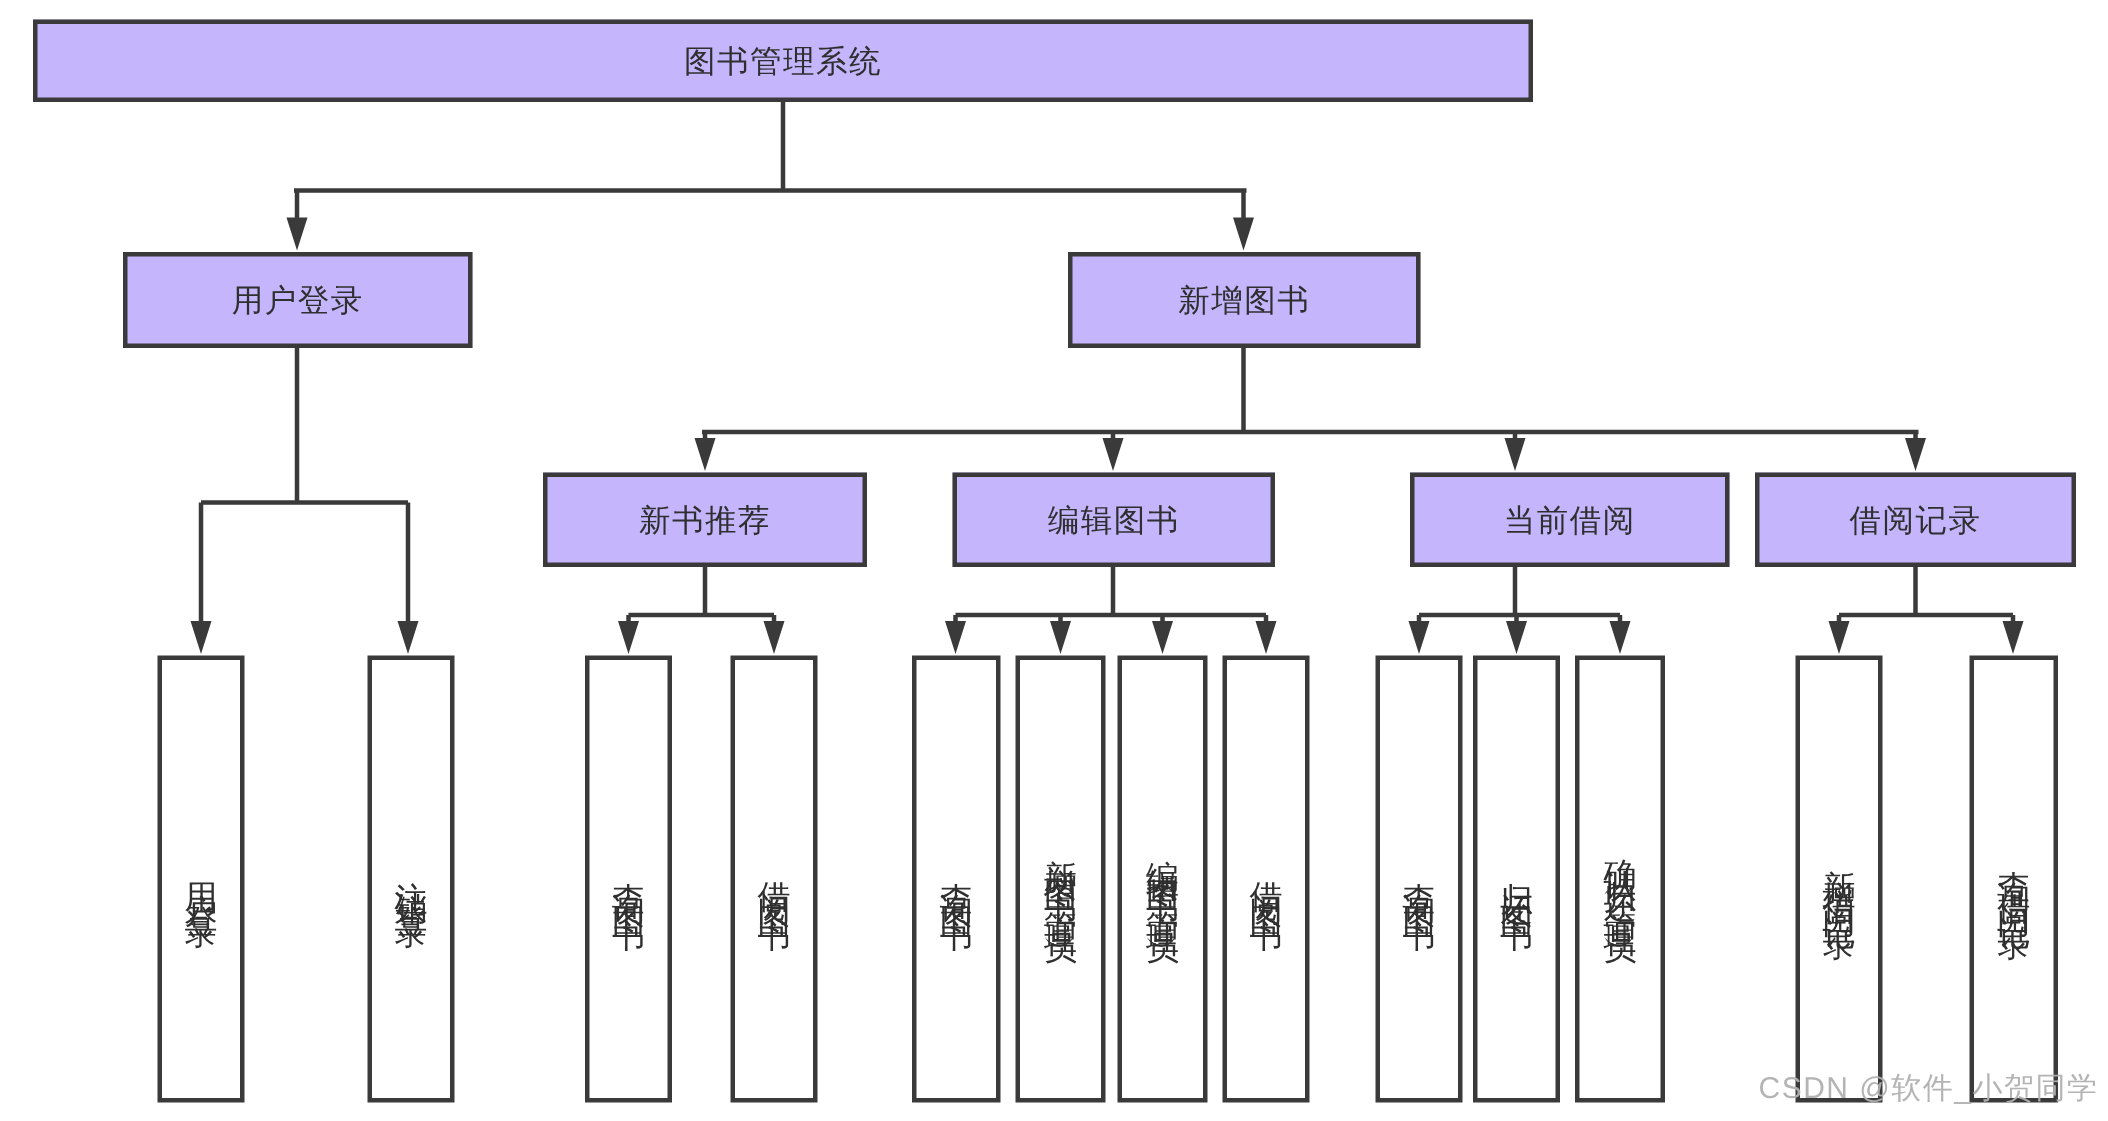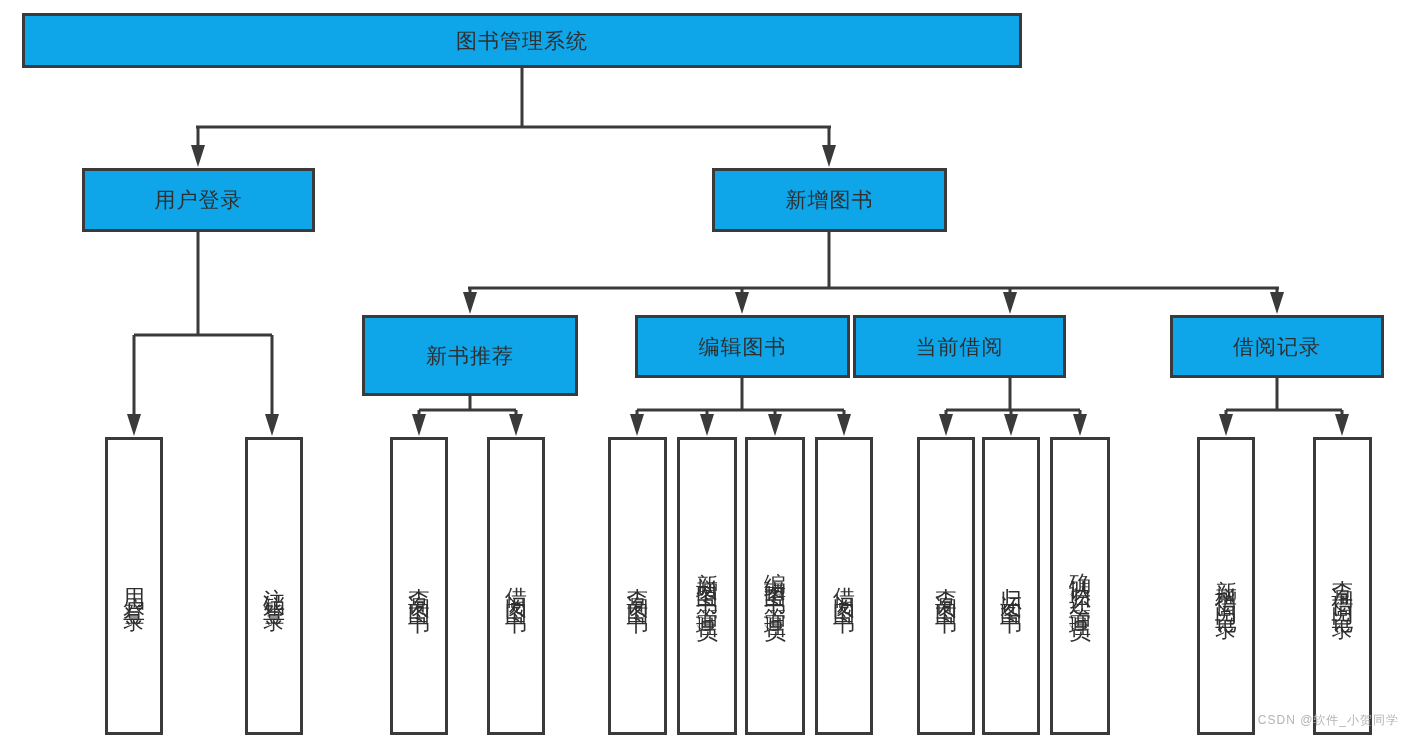--- a/index.html
+++ b/index.html
@@ -1,37 +1,37 @@
 <!DOCTYPE html>
 <html><head>
 <meta charset="utf-8">
 <style>
   html,body{margin:0;padding:0;background:#ffffff;}
   #canvas{
     position:relative;width:1405px;height:747px;background:#ffffff;overflow:hidden;
     font-family:"Liberation Sans","DejaVu Sans",sans-serif;color:#2f2f2f;
   }
   .hbox{
-    position:absolute;box-sizing:border-box;border:3px solid #3a3a3a;background:#0ea5e9;
+    position:absolute;box-sizing:border-box;border:3px solid #3a3a3a;background:#c4b5fd;
     display:flex;align-items:center;justify-content:center;
     font-size:21px;letter-spacing:1px;color:#2f2f2f;
   }
   .vbox{
     position:absolute;box-sizing:border-box;border:3px solid #3a3a3a;background:#ffffff;
     display:flex;align-items:center;justify-content:center;
   }
   .vbox span{
     writing-mode:vertical-rl;text-orientation:upright;
     font-size:22px;letter-spacing:8px;color:#2f2f2f;line-height:1;
     white-space:nowrap;
   }
   .vbox.long span{letter-spacing:7px;}
   svg.wires{position:absolute;left:0;top:0;pointer-events:none;}
   #watermark{
-    position:absolute;right:6px;top:712px;font-size:12px;
+    position:absolute;right:6px;top:712px;font-size:20px;
     color:rgba(176,176,176,0.95);letter-spacing:1px;white-space:nowrap;
   }
 </style>
 </head>
 <body>
 
 <div id="canvas">
 
   <svg class="wires" width="1405" height="747" viewBox="0 0 1405 747">
     <path d="M522 68V127 M196 127H831 M198 127V146 M829 127V146
@@ -59,27 +59,27 @@
     <span>图书管理系统</span>
   </div>
 
   <div class="hbox" style="left:82px;top:168px;width:233px;height:64px">
     <span>用户登录</span>
   </div>
   <div class="hbox" style="left:712px;top:168px;width:235px;height:64px">
     <span>新增图书</span>
   </div>
 
-  <div class="hbox" style="left:362px;top:315px;width:216px;height:81px">
+  <div class="hbox" style="left:362px;top:315px;width:216px;height:63px">
     <span>新书推荐</span>
   </div>
   <div class="hbox" style="left:635px;top:315px;width:215px;height:63px">
     <span>编辑图书</span>
   </div>
-  <div class="hbox" style="left:853px;top:315px;width:213px;height:63px">
+  <div class="hbox" style="left:940px;top:315px;width:213px;height:63px">
     <span>当前借阅</span>
   </div>
   <div class="hbox" style="left:1170px;top:315px;width:214px;height:63px">
     <span>借阅记录</span>
   </div>
 
   <div class="vbox" style="left:105px;top:437px;width:58px;height:298px">
     <span>用户登录</span>
   </div>
   <div class="vbox" style="left:245px;top:437px;width:58px;height:298px">

